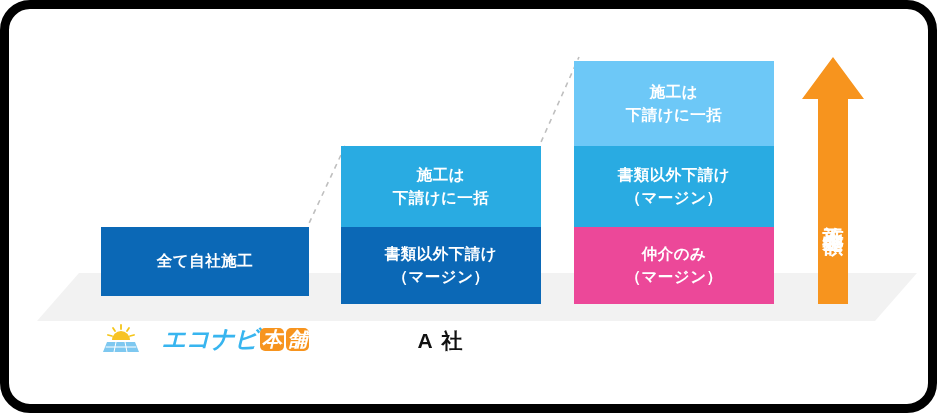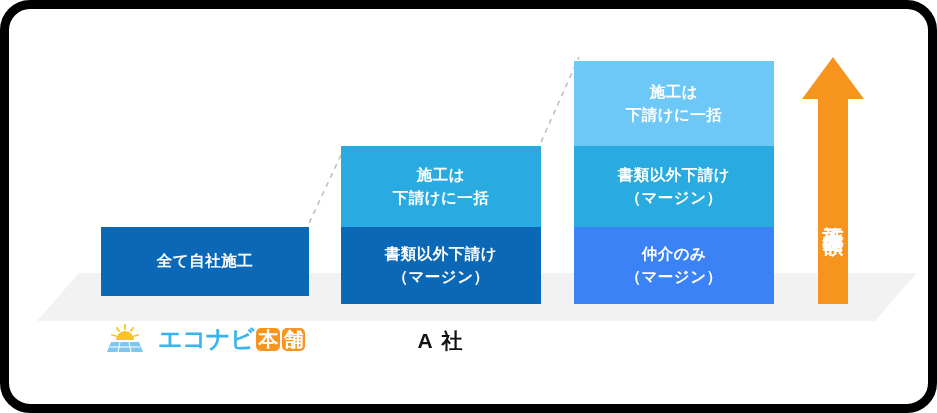--- a/index.html
+++ b/index.html
@@ -76,21 +76,21 @@
     text-align:center;letter-spacing:2px;
   }
   #label-a{left:332px;width:200px;}
   #label-b{left:565px;width:200px;}
 
   
   #logo{
     position:absolute;
     left:92px; top:313px;
     width:208px; height:34px;
-    display:flex;align-items:center;justify-content:center;gap:13px;
+    display:flex;align-items:center;justify-content:space-between;gap:13px;font-style:italic;
   }
   #logo-icon{width:40px;height:30px;flex:0 0 auto;}
   #logo-text{
     display:flex;align-items:center;gap:1px;
     font-size:24px;font-weight:bold;color:#38b5ef;
     letter-spacing:-.5px;
   }
   .badge{
     display:inline-block;
     background:#f7941e;color:#ffffff;
@@ -134,21 +134,21 @@
 
   <div class="bar" id="bar-b">
     <div class="seg" style="height:85px;background:#6dc8f7;">
       <span>施工は</span>
       <span>下請けに一括</span>
     </div>
     <div class="seg" style="height:81px;background:#29abe2;">
       <span>書類以外下請け</span>
       <span>（マージン）</span>
     </div>
-    <div class="seg" style="height:77px;background:#3b82f6;">
+    <div class="seg" style="height:77px;background:#ec4899;">
       <span>仲介のみ</span>
       <span>（マージン）</span>
     </div>
   </div>
 
   <svg id="arrow" viewBox="0 0 62 247" preserveAspectRatio="none">
     <polygon points="31,0 62,42 46,42 46,247 16,247 16,42 0,42" fill="#f7941e"></polygon>
   </svg>
   <div id="arrow-label">施工金額</div>
 

